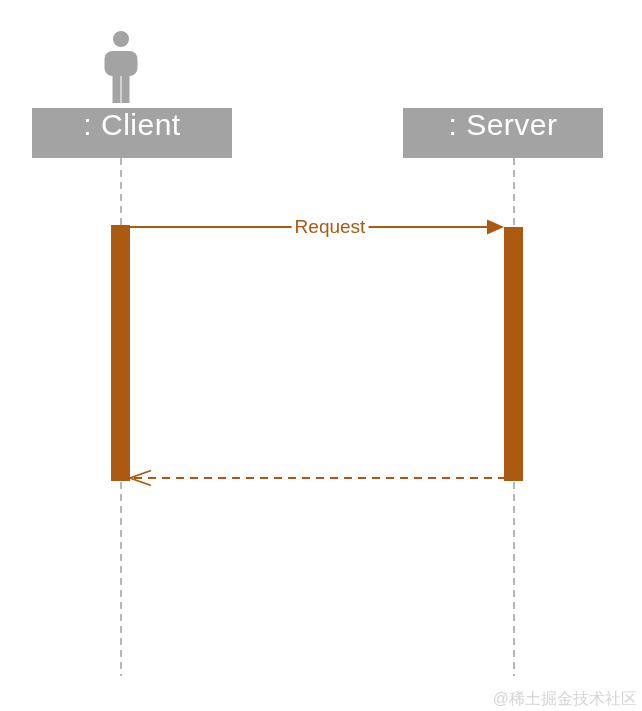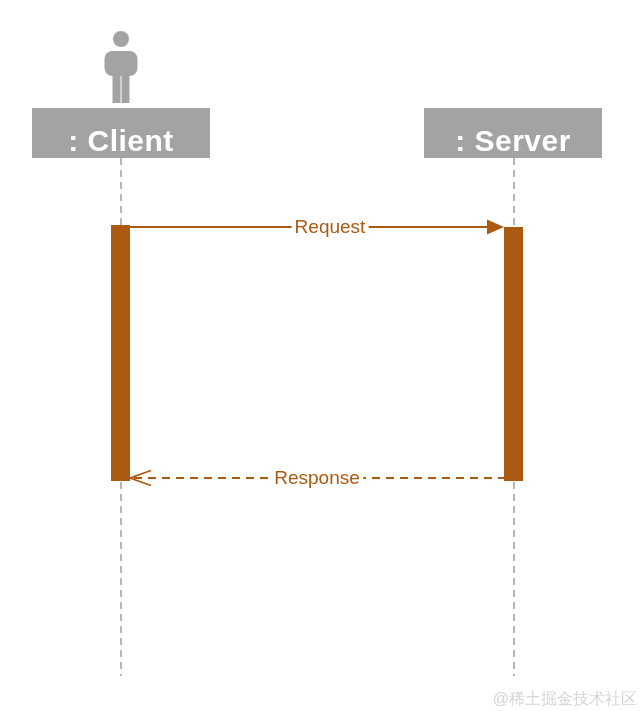--- a/index.html
+++ b/index.html
@@ -33,33 +33,33 @@
     stroke-width: 1.8;
     fill: none;
   }
   .actor-icon-svg { position: absolute; left: 101px; top: 30px; }
   .actor-part { fill: var(--participant-box, #A3A3A3); }
 
   
   .participant {
     position: absolute;
     top: 108px;
-    width: 178px;
+    width: 200px;
     height: 50px;
     background: var(--participant-box, #A3A3A3);
     color: var(--participant-text, #FFFFFF);
     font-size: 30px;
-    font-weight: bold;
+    font-weight: normal;
     display: flex;
-    align-items: flex-end;
+    align-items: flex-start;
     justify-content: center;
     letter-spacing: 0.5px;
   }
   .participant.client { left: 32px; }
-  .participant.server { left: 424px; }
+  .participant.server { left: 403px; }
 
   
   .msg-label {
     position: absolute;
     transform: translateX(-50%);
     background: var(--background, #ffffff);
     color: var(--message, #AC5A11);
     font-size: 19px;
     line-height: 22px;
     padding: 0 3px;
@@ -105,19 +105,18 @@
   </svg>
 
   <div class="participant client">
     <span>: Client</span>
   </div>
   <div class="participant server">
     <span>: Server</span>
   </div>
 
   <div class="msg-label request">Request</div>
-  <div class="msg-label response">Response</div>
 
   <div class="watermark">
     <div>@稀土掘金技术社区</div>
   </div>
 
 </div>
 
 </body></html>

